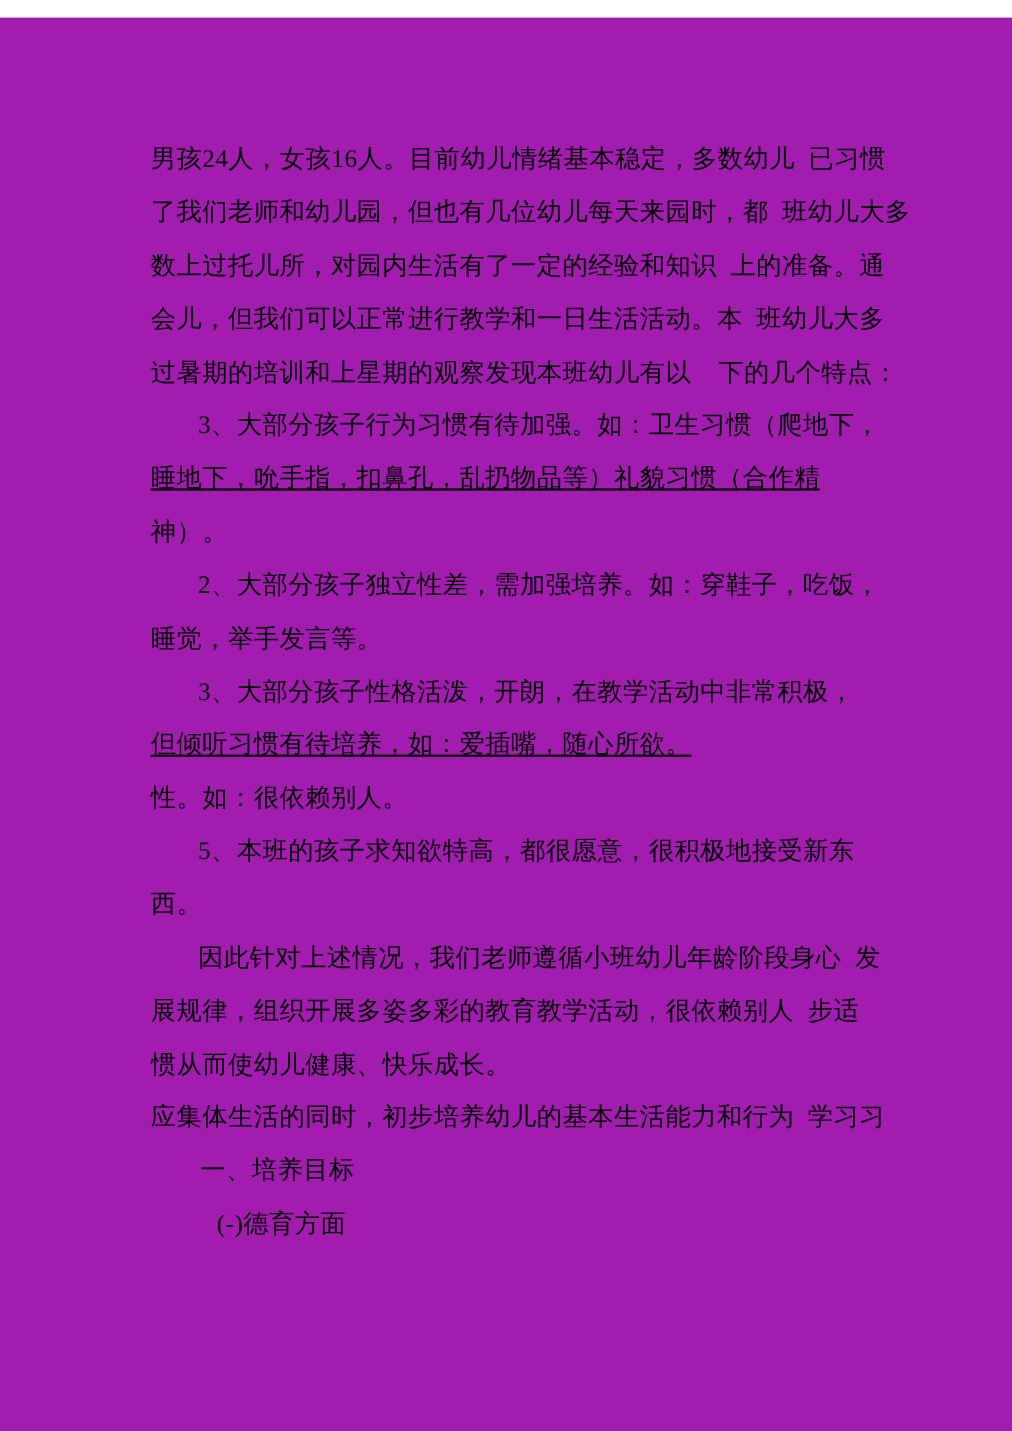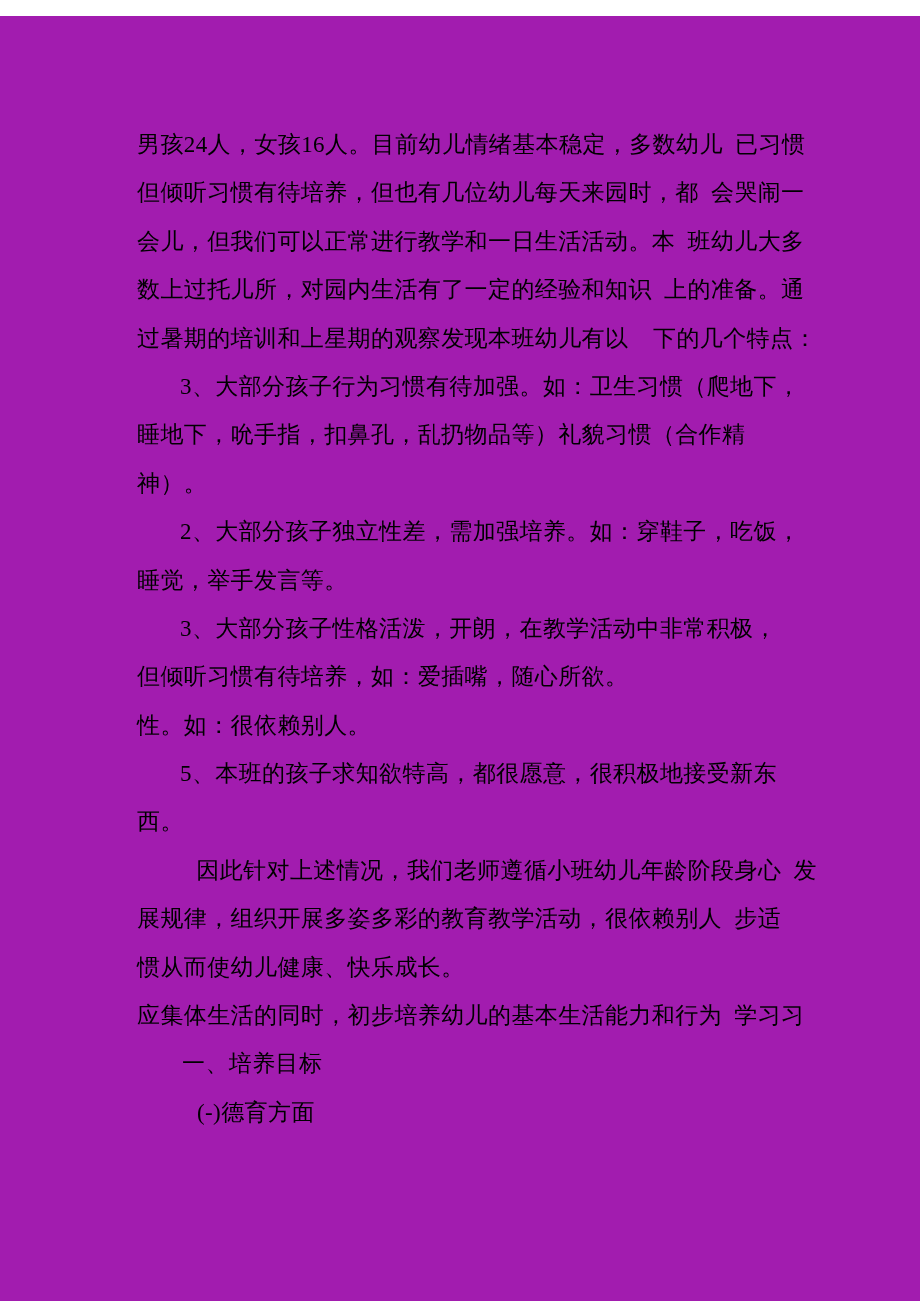--- a/index.html
+++ b/index.html
@@ -37,34 +37,34 @@
     color: #000000;
     letter-spacing: 0.4px;
   }
 </style>
 </head>
 <body>
 
 <div class="page">
   <div class="text-block" id="text-block">
       <div class="doc-line" style="padding-left: 0px;">男孩24人，女孩16人。目前幼儿情绪基本稳定，多数幼儿  已习惯</div>
-      <div class="doc-line" style="padding-left: 0px;">但倾听习惯有待培养，但也有几位幼儿每天来园时，都  会哭闹一</div>
+      <div class="doc-line" style="padding-left: 0px;">了我们老师和幼儿园，但也有几位幼儿每天来园时，都  班幼儿大多</div>
+      <div class="doc-line" style="padding-left: 0px;">数上过托儿所，对园内生活有了一定的经验和知识  上的准备。通</div>
       <div class="doc-line" style="padding-left: 0px;">会儿，但我们可以正常进行教学和一日生活活动。本  班幼儿大多</div>
-      <div class="doc-line" style="padding-left: 0px;">数上过托儿所，对园内生活有了一定的经验和知识  上的准备。通</div>
       <div class="doc-line" style="padding-left: 0px;">过暑期的培训和上星期的观察发现本班幼儿有以    下的几个特点：</div>
       <div class="doc-line" style="padding-left: 43px;">3、大部分孩子行为习惯有待加强。如：卫生习惯（爬地下，</div>
-      <div class="doc-line" style="padding-left: 0px;">睡地下，吮手指，扣鼻孔，乱扔物品等）礼貌习惯（合作精</div>
+      <div class="doc-line" style="padding-left: 0px; text-decoration: underline;">睡地下，吮手指，扣鼻孔，乱扔物品等）礼貌习惯（合作精</div>
       <div class="doc-line" style="padding-left: 0px;">神）。</div>
       <div class="doc-line" style="padding-left: 43px;">2、大部分孩子独立性差，需加强培养。如：穿鞋子，吃饭，</div>
       <div class="doc-line" style="padding-left: 0px;">睡觉，举手发言等。</div>
       <div class="doc-line" style="padding-left: 43px;">3、大部分孩子性格活泼，开朗，在教学活动中非常积极，</div>
-      <div class="doc-line" style="padding-left: 0px;">但倾听习惯有待培养，如：爱插嘴，随心所欲。</div>
+      <div class="doc-line" style="padding-left: 0px; text-decoration: underline;">但倾听习惯有待培养，如：爱插嘴，随心所欲。</div>
       <div class="doc-line" style="padding-left: 0px;">性。如：很依赖别人。</div>
       <div class="doc-line" style="padding-left: 43px;">5、本班的孩子求知欲特高，都很愿意，很积极地接受新东</div>
       <div class="doc-line" style="padding-left: 0px;">西。</div>
-      <div class="doc-line" style="padding-left: 43px; text-align: right;">因此针对上述情况，我们老师遵循小班幼儿年龄阶段身心  发</div>
+      <div class="doc-line" style="padding-left: 43px;">因此针对上述情况，我们老师遵循小班幼儿年龄阶段身心  发</div>
       <div class="doc-line" style="padding-left: 0px;">展规律，组织开展多姿多彩的教育教学活动，很依赖别人  步适</div>
       <div class="doc-line" style="padding-left: 0px;">惯从而使幼儿健康、快乐成长。</div>
       <div class="doc-line" style="padding-left: 0px;">应集体生活的同时，初步培养幼儿的基本生活能力和行为  学习习</div>
       <div class="doc-line" style="padding-left: 45px;">一、培养目标</div>
       <div class="doc-line" style="padding-left: 60px;">(-)德育方面</div>
     </div>
 </div>
 
 </body></html>

